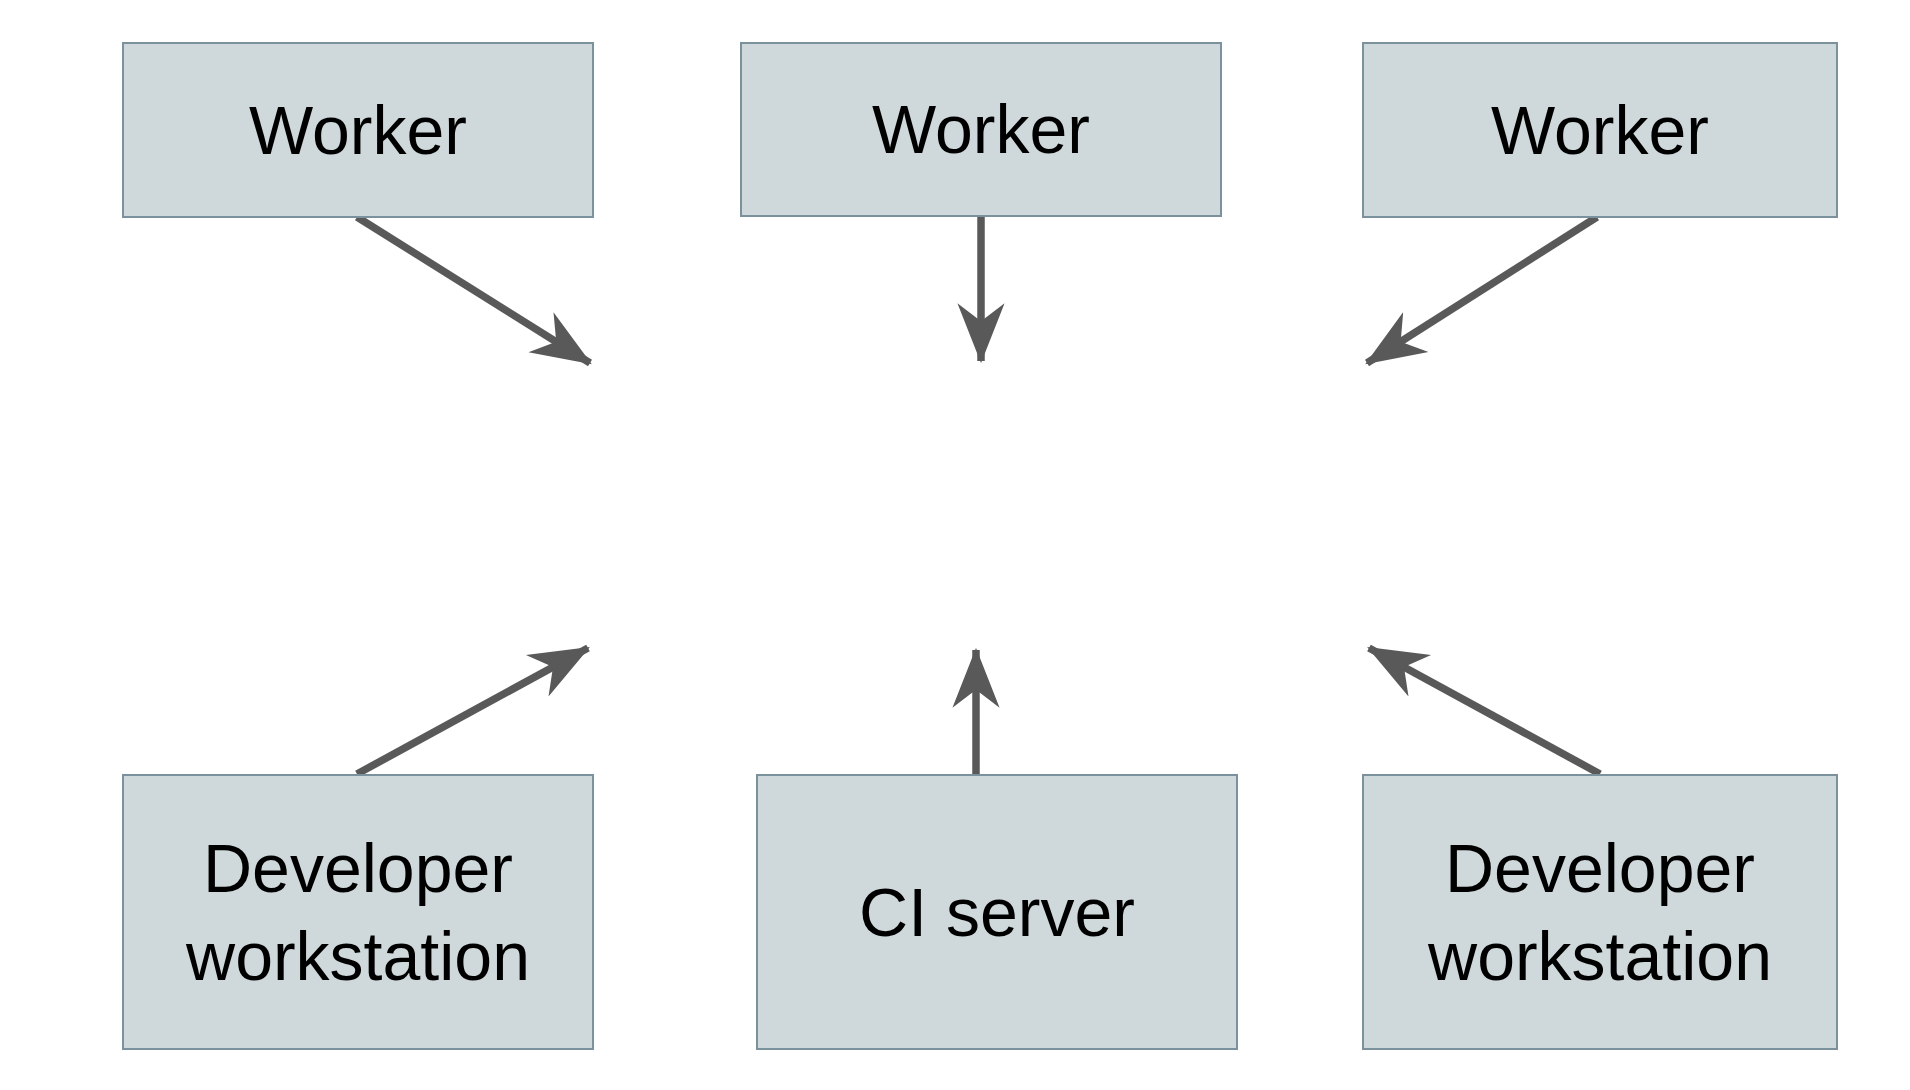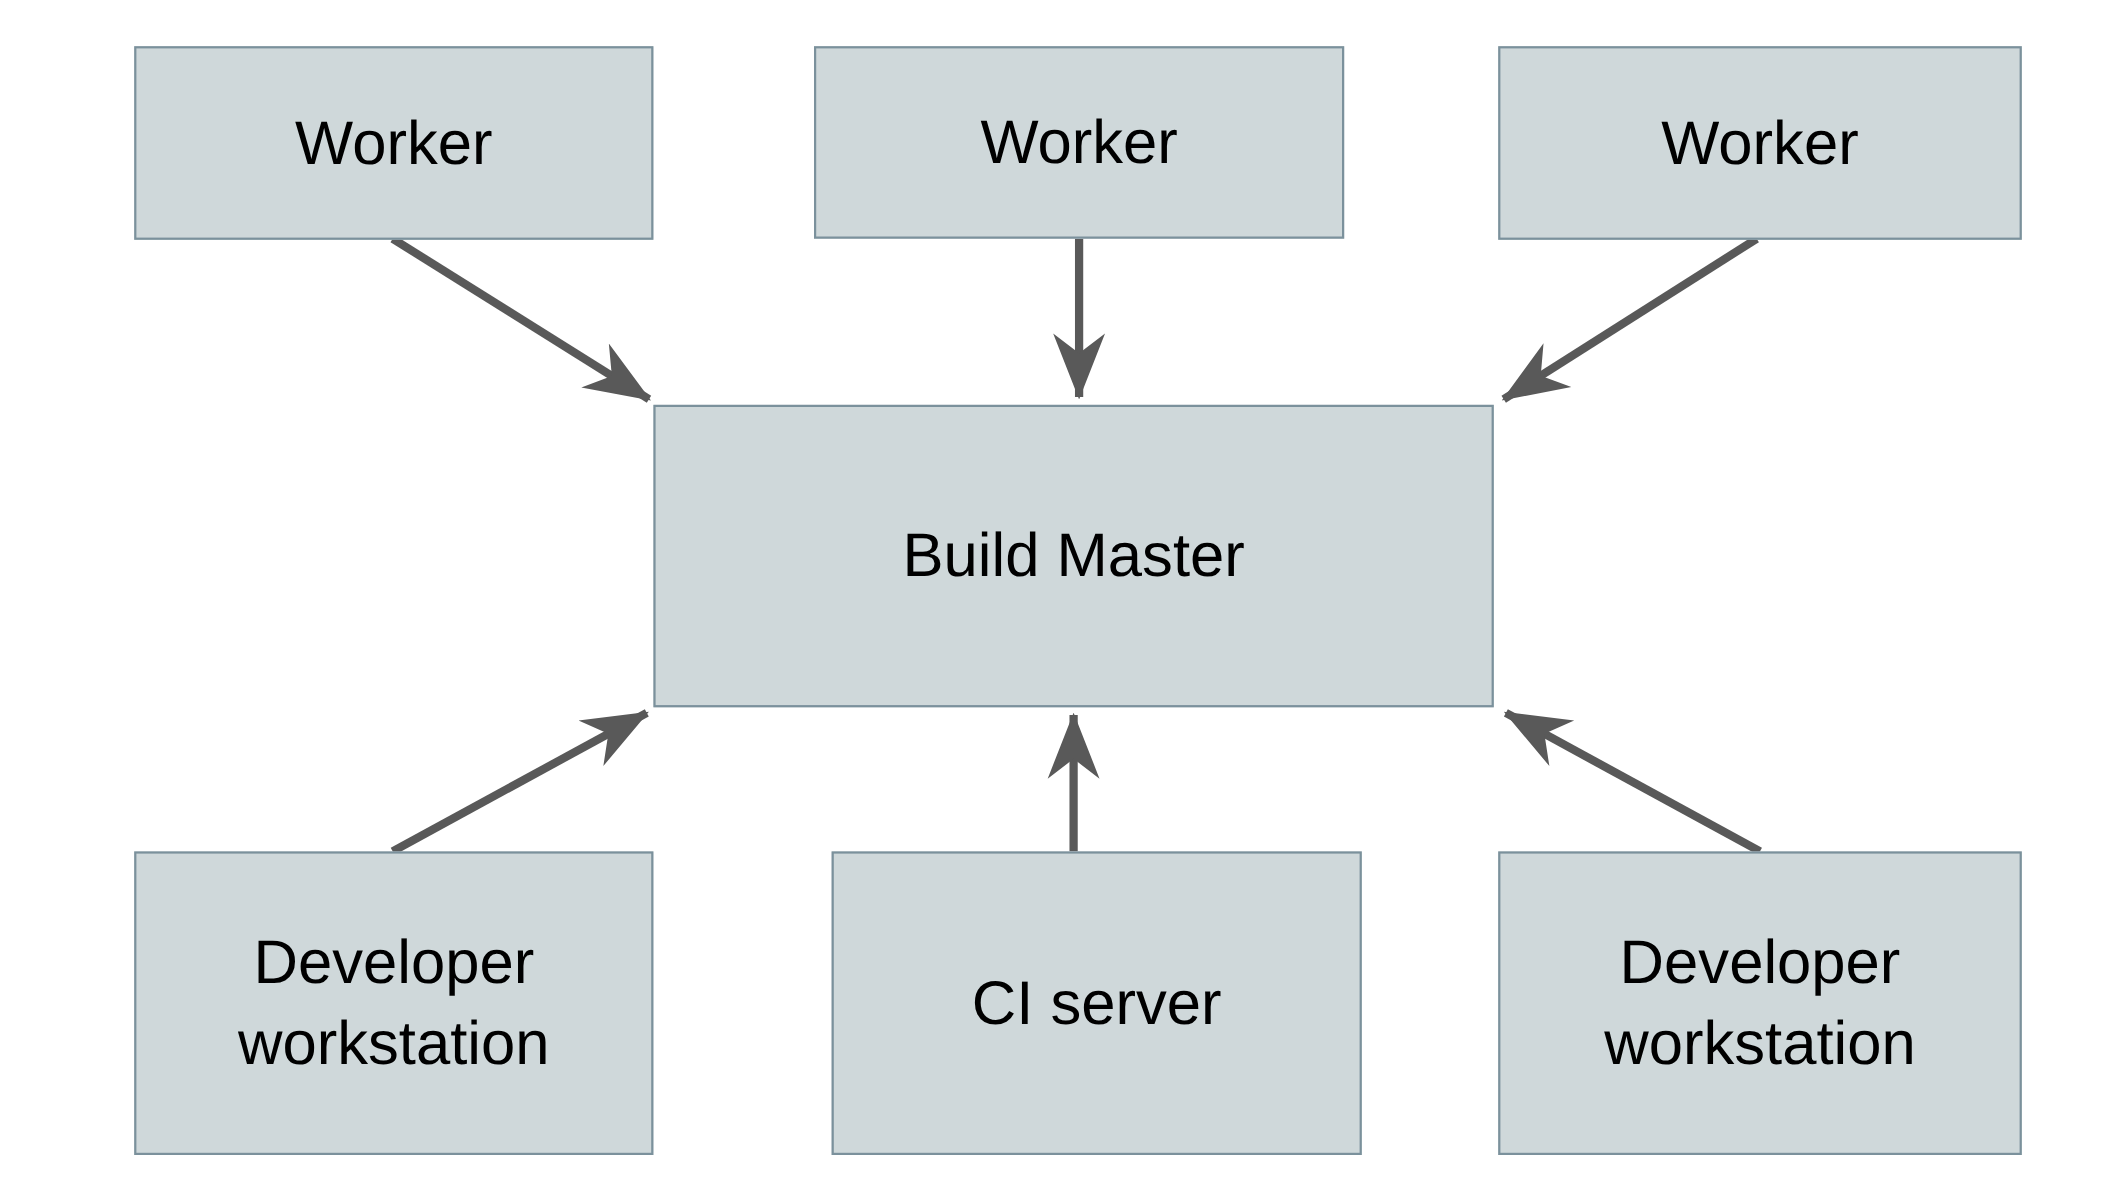--- a/index.html
+++ b/index.html
@@ -35,21 +35,21 @@
   .node {
     position: absolute;
     box-sizing: border-box;
     background: var(--node-fill, #cfd8da);
     border: 2px solid var(--node-border, #7b919c);
     display: flex;
     align-items: center;
     justify-content: center;
     text-align: center;
     color: var(--text, #000000);
-    font-size: 56px;
+    font-size: 68px;
     line-height: 1.3;
     padding: 0 10px;
   }
   .worker-1      { left: 122px;  top: 42px;  width: 472px; height: 176px; }
   .worker-2      { left: 740px;  top: 42px;  width: 482px; height: 175px; }
   .worker-3      { left: 1362px; top: 42px;  width: 476px; height: 176px; }
   .build-master  { left: 594px;  top: 368px; width: 764px; height: 275px; }
   .dev-left      { left: 122px;  top: 774px; width: 472px; height: 276px; }
   .ci-server     { left: 756px;  top: 774px; width: 482px; height: 276px; }
   .dev-right     { left: 1362px; top: 774px; width: 476px; height: 276px; }
@@ -78,23 +78,20 @@
   </div>
 
   <div class="node worker-2">
     <span>Worker</span>
   </div>
 
   <div class="node worker-3">
     <span>Worker</span>
   </div>
 
-  <div class="node build-master">
-    <span>Build Master</span>
-  </div>
 
   <div class="node dev-left">
     <span>Developer workstation</span>
   </div>
 
   <div class="node ci-server">
     <span>CI server</span>
   </div>
 
   <div class="node dev-right">

